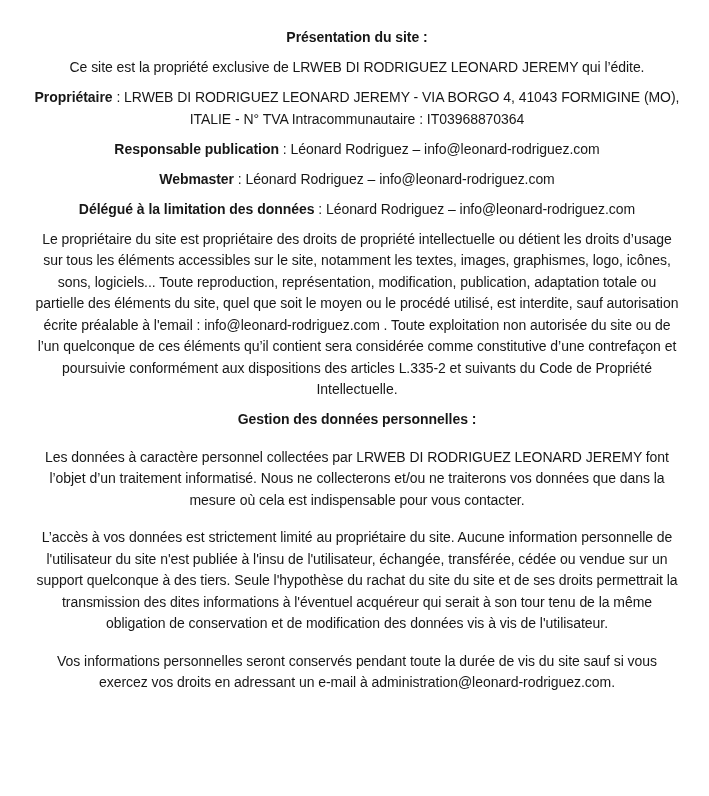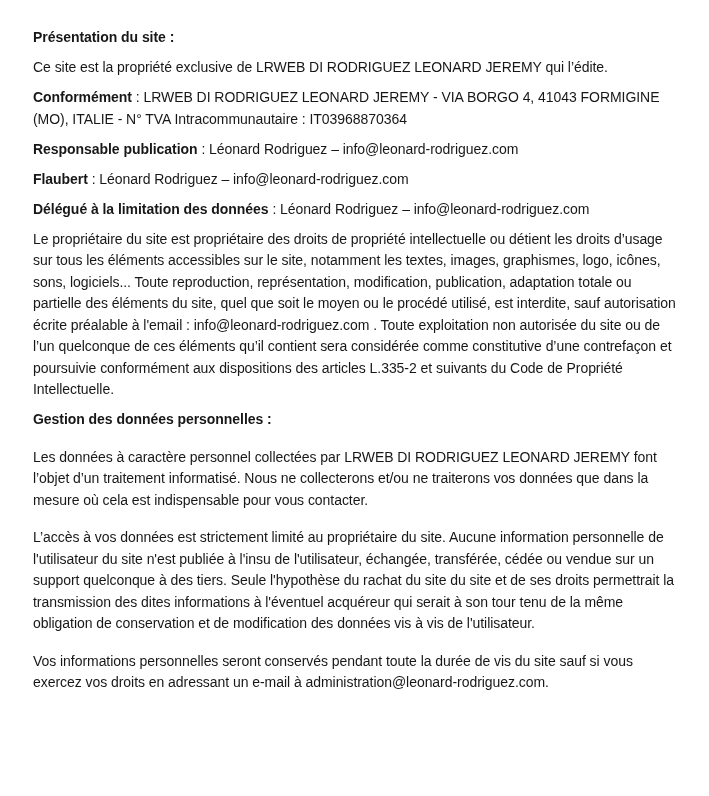--- a/index.html
+++ b/index.html
@@ -19,42 +19,43 @@
     box-sizing: border-box;
     width: 709px;
     padding: 27px 28px 20px 33px;
   }
   .para {
     font-size: 14px;
     line-height: 21.5px;
     margin: 0 0 8.5px 0;
     white-space: pre-wrap;
     letter-spacing: -0.05px;
+    text-align: center;
   }
   .bold {
     font-weight: 700;
   }
   .gap {
     margin-top: 16px;
   }
 </style>
 </head>
 <body>
 
 <div class="page">
 
   <p class="para bold">Présentation du site :</p>
 
   <p class="para">Ce site est la propriété exclusive de LRWEB DI RODRIGUEZ LEONARD JEREMY qui l’édite.</p>
 
-  <p class="para"><span class="bold">Conformément</span><span> : LRWEB DI RODRIGUEZ LEONARD JEREMY - VIA BORGO 4, 41043 FORMIGINE (MO), ITALIE - N° TVA Intracommunautaire : IT03968870364</span></p>
+  <p class="para"><span class="bold">Propriétaire</span><span> : LRWEB DI RODRIGUEZ LEONARD JEREMY - VIA BORGO 4, 41043 FORMIGINE (MO), ITALIE - N° TVA Intracommunautaire : IT03968870364</span></p>
 
   <p class="para"><span class="bold">Responsable publication</span><span> : Léonard Rodriguez – info@leonard-rodriguez.com</span></p>
 
-  <p class="para"><span class="bold">Flaubert</span><span> : Léonard Rodriguez – info@leonard-rodriguez.com</span></p>
+  <p class="para"><span class="bold">Webmaster</span><span> : Léonard Rodriguez – info@leonard-rodriguez.com</span></p>
 
 
   <p class="para"><span class="bold">Délégué à la limitation des données</span><span> : Léonard Rodriguez – info@leonard-rodriguez.com</span></p>
 
 
   <p class="para">Le propriétaire du site est propriétaire des droits de propriété intellectuelle ou détient les droits d’usage sur tous les éléments accessibles sur le site, notamment les textes, images, graphismes, logo, icônes, sons, logiciels... Toute reproduction, représentation, modification, publication, adaptation totale ou partielle des éléments du site, quel que soit le moyen ou le procédé utilisé, est interdite, sauf autorisation écrite préalable à l'email : info@leonard-rodriguez.com . Toute exploitation non autorisée du site ou de l’un quelconque de ces éléments qu’il contient sera considérée comme constitutive d’une contrefaçon et poursuivie conformément aux dispositions des articles L.335-2 et suivants du Code de Propriété Intellectuelle.</p>
 
   <p class="para bold">Gestion des données personnelles :</p>
 
   <p class="para gap">Les données à caractère personnel collectées par LRWEB DI RODRIGUEZ LEONARD JEREMY font l’objet d’un traitement informatisé. Nous ne collecterons et/ou ne traiterons vos données que dans la mesure où cela est indispensable pour vous contacter.</p>

